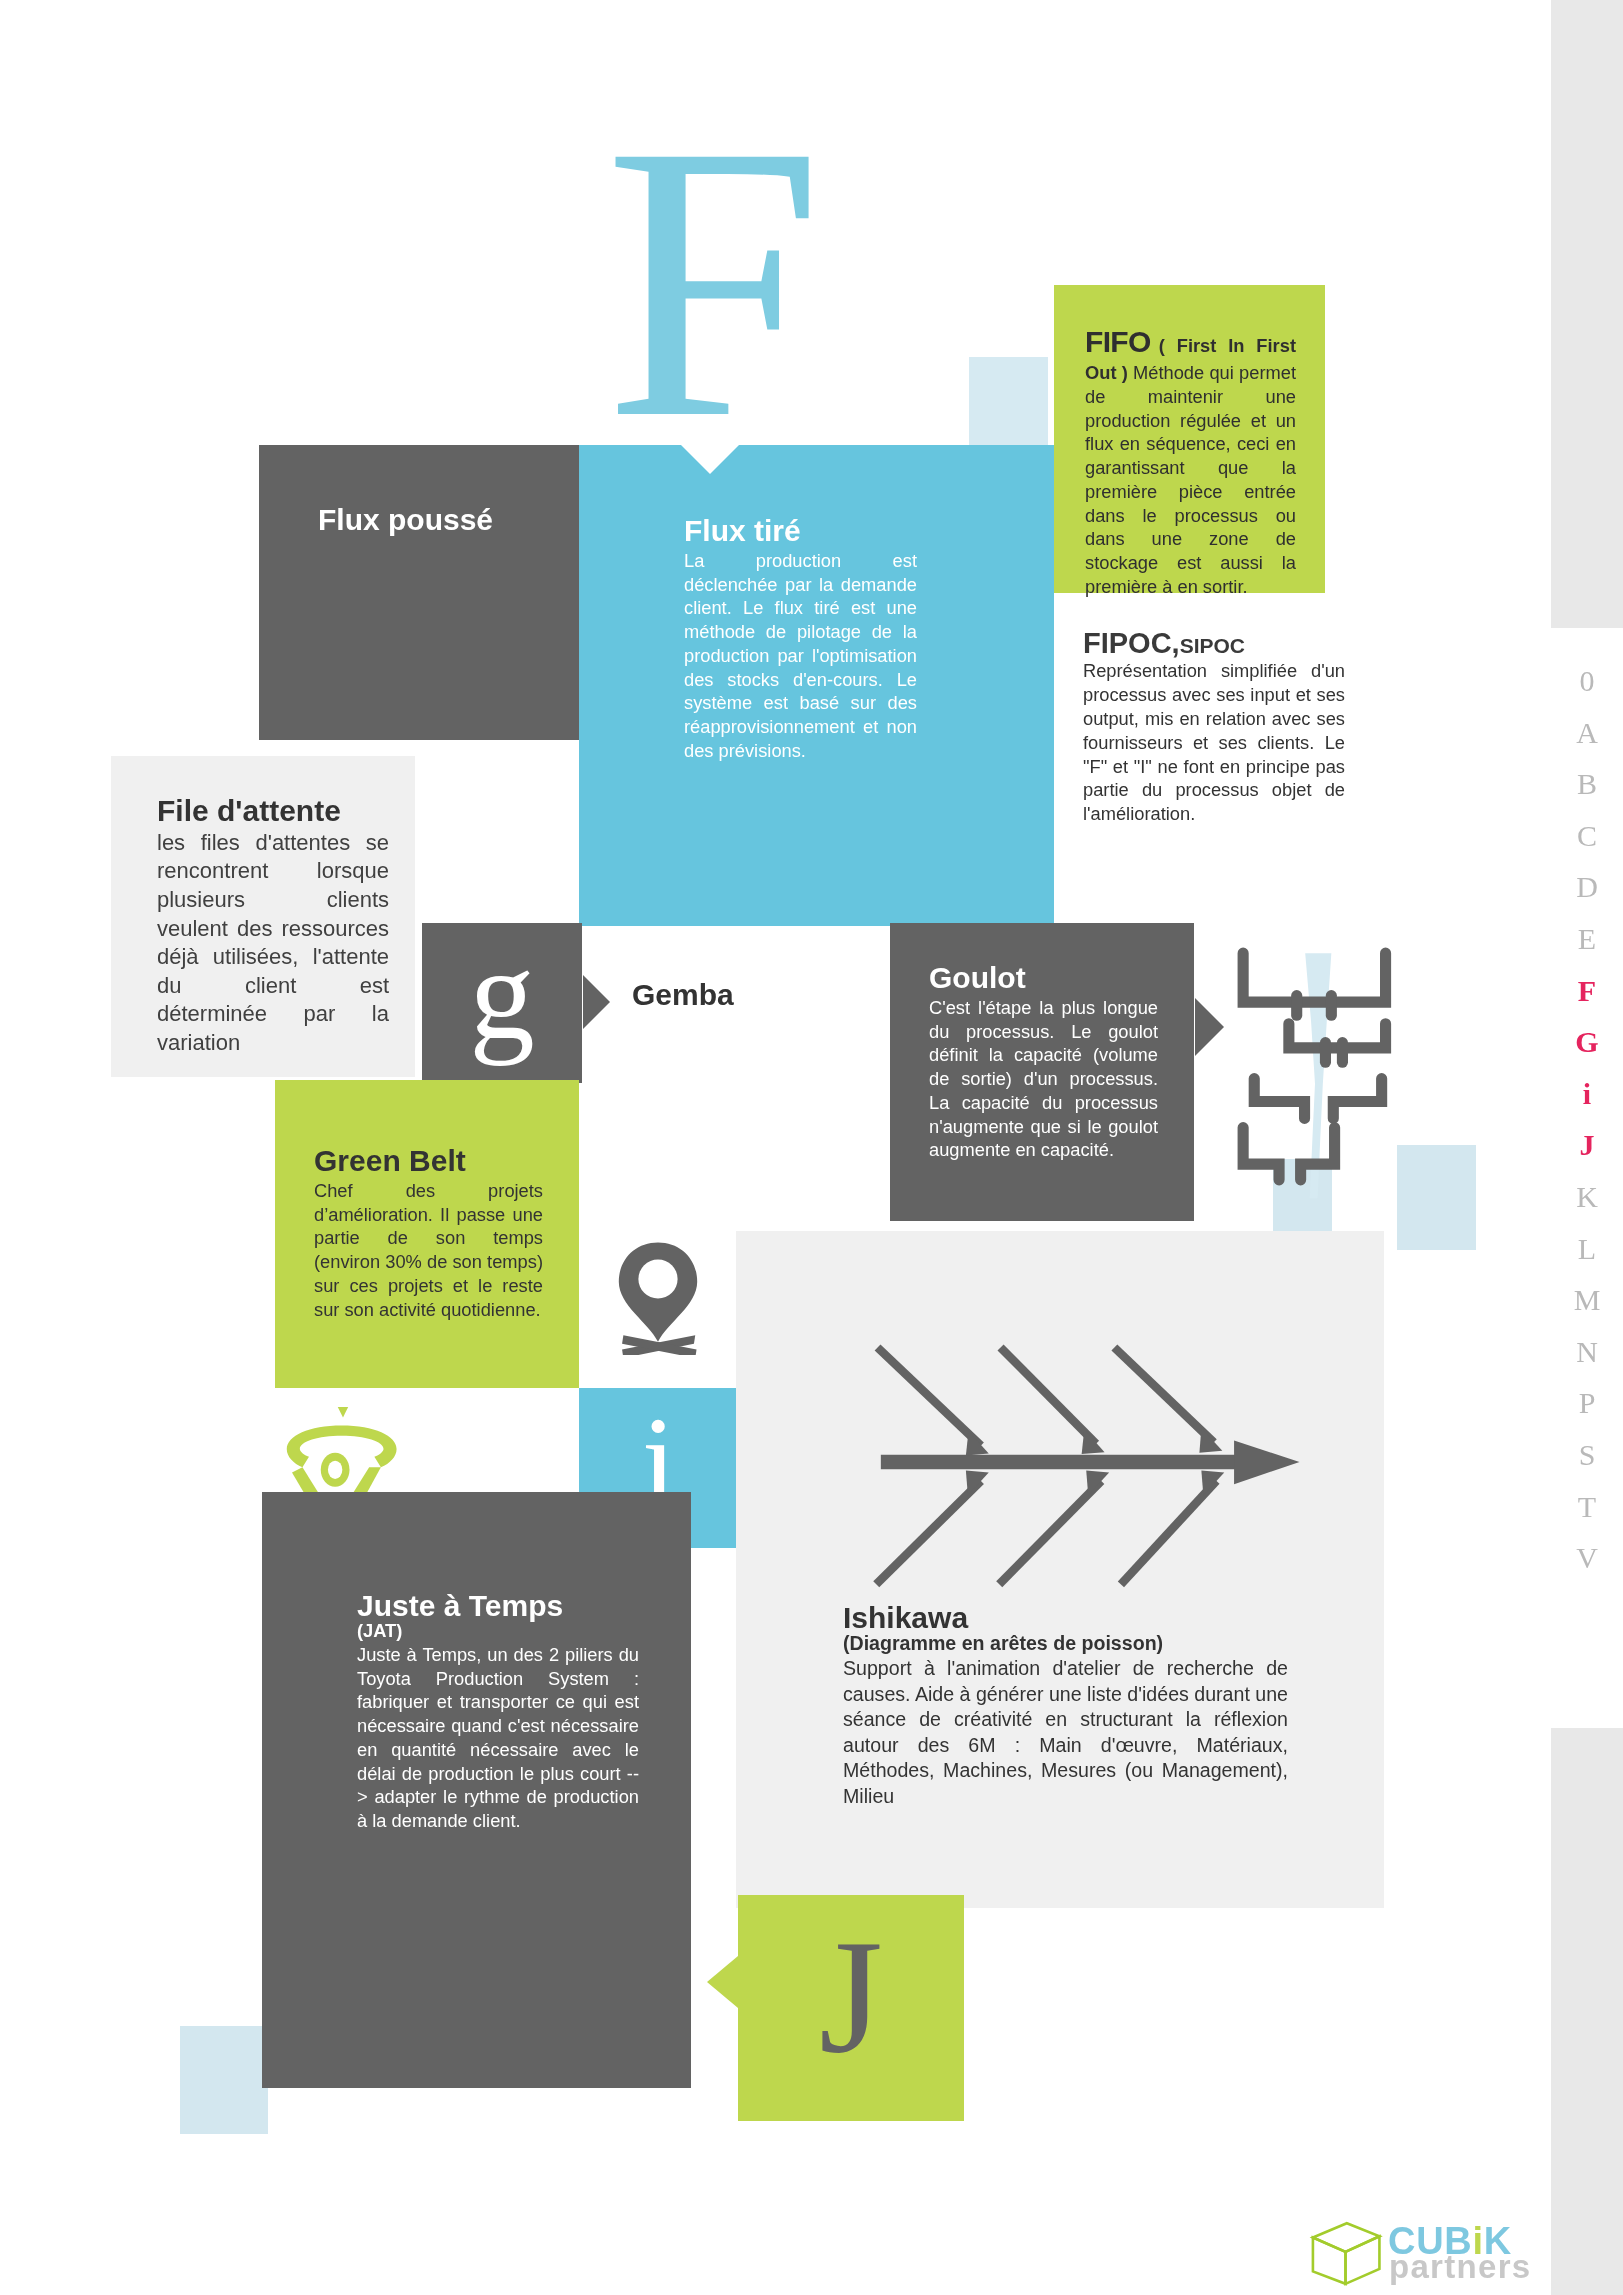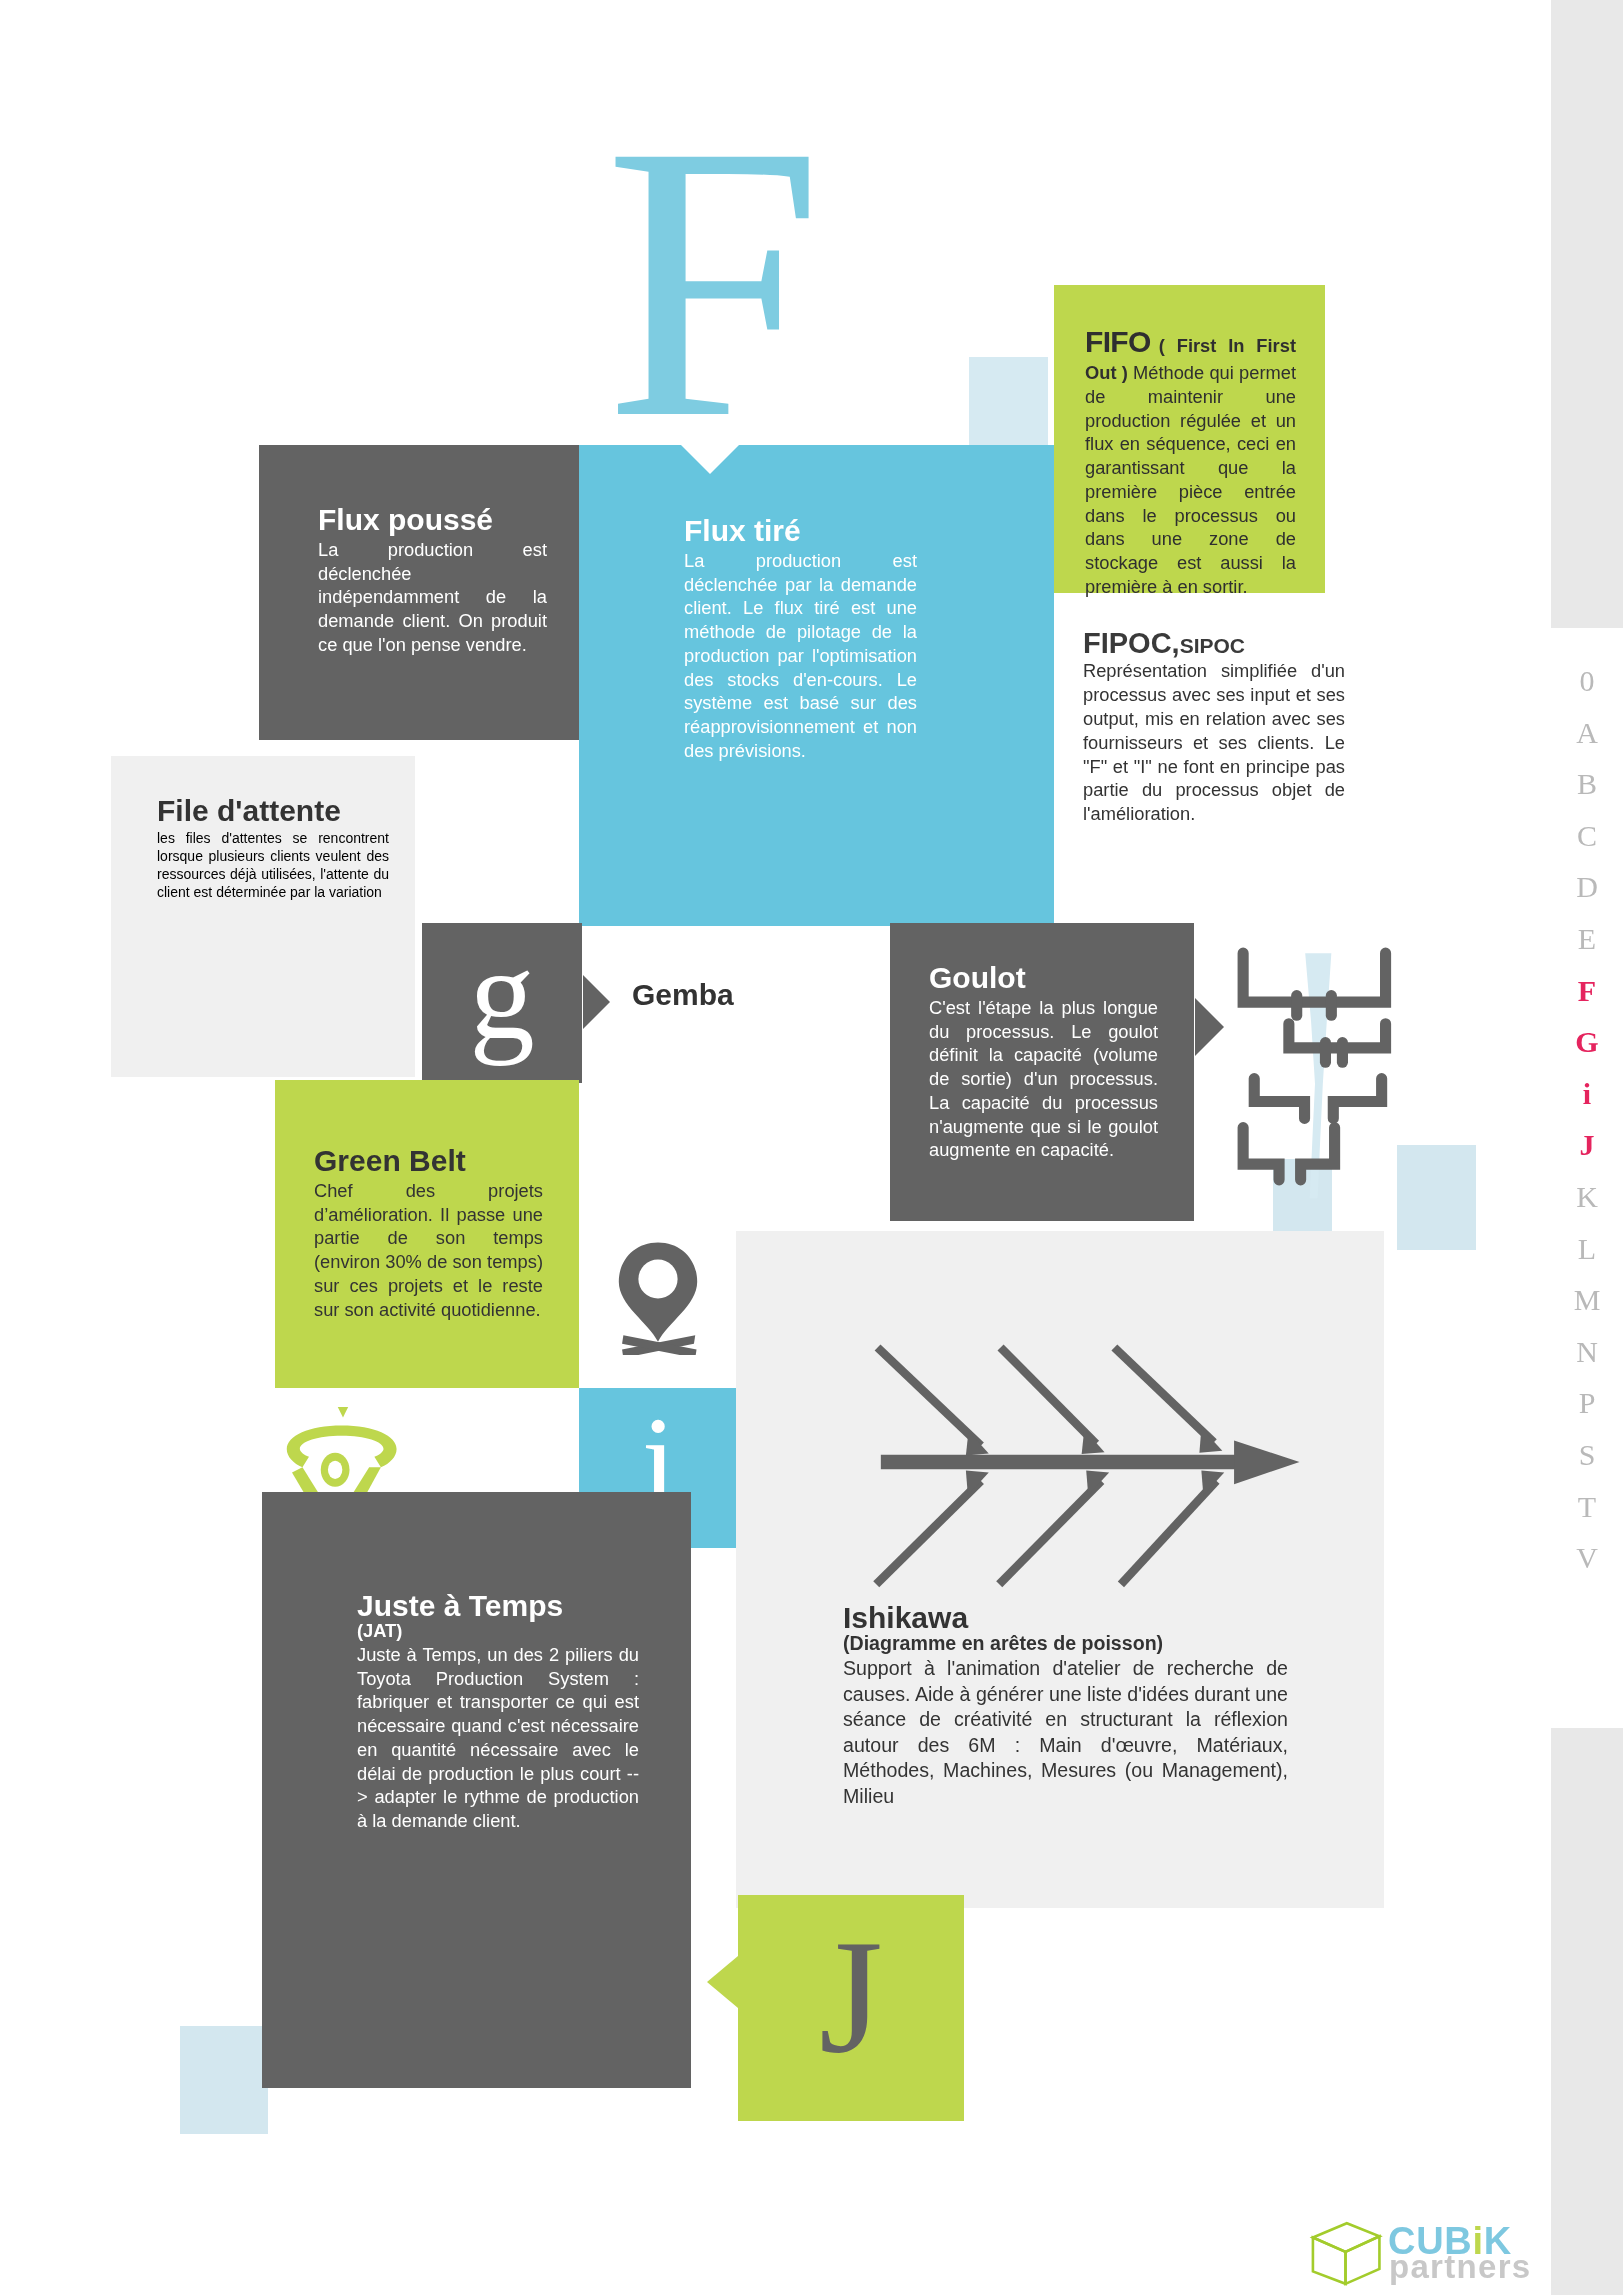--- a/index.html
+++ b/index.html
@@ -61,40 +61,39 @@
 
 <div class="abs c-green" style="left:1054px;top:285px;width:271px;height:308px;padding:37px 29px 0 31px;">
   <p class="body-txt" style="font-size:18.3px;color:#2f2f2f;">
     <span class="inline-title" style="font-size:30px;letter-spacing:-0.7px;">FIFO</span><span style="font-size:5.2px;"> </span><span class="inline-title" style="font-size:18.3px;">( First In First Out )</span>
     <span>Méthode qui permet de maintenir une production régulée et un flux en séquence, ceci en garantissant que la première pièce entrée dans le processus ou dans une zone de stockage est aussi la première à en sortir.</span>
   </p>
 </div>
 
 <div class="abs c-dark" style="left:259px;top:445px;width:321px;height:295px;padding:59px 33px 0 59px;">
   <p class="h-title" style="font-size:30px;color:#ffffff;">Flux poussé</p>
-  <p class="body-txt" style="font-size:18.3px;color:#ffffff;">La production est déclenchée indépendamment de la demande client. On produit ce que l'on pense vendre.</p>
 </div>
 
 <div class="abs c-blue" style="left:579px;top:445px;width:475px;height:481px;padding:70px 137px 0 105px;">
   <p class="h-title" style="font-size:30px;color:#ffffff;">Flux tiré</p>
   <p class="body-txt" style="font-size:18.3px;color:#ffffff;">La production est déclenchée par la demande client. Le flux tiré est une méthode de pilotage de la production par l'optimisation des stocks d'en-cours. Le système est basé sur des réapprovisionnement et non des prévisions.</p>
 </div>
 
 <div class="tri" style="left:681px;top:445px;border-left:29.5px solid transparent;border-right:29.5px solid transparent;border-top:29.5px solid #ffffff;"></div>
 
 <div class="abs" style="left:1083px;top:628px;width:262px;height:275px;">
   <p class="h-title" style="font-size:29px;margin-bottom:1.3px;">
     <span>FIPOC,</span><span style="font-size:21px;">SIPOC</span>
   </p>
   <p class="body-txt" style="font-size:18.3px;color:#333;">Représentation simplifiée d'un processus avec ses input et ses output, mis en relation avec ses fournisseurs et ses clients. Le "F" et "I" ne font en principe pas partie du processus objet de l'amélioration.</p>
 </div>
 
 <div class="abs c-grey" style="left:111px;top:756px;width:304px;height:321px;padding:39px 26px 12px 46px;">
   <p class="h-title" style="font-size:30px;color:#333;">File d'attente</p>
-  <p class="body-txt" style="font-size:14px;color:#000000;">les files d'attentes se rencontrent lorsque plusieurs clients veulent des ressources déjà utilisées, l'attente du client est déterminée par la variation</p>
+  <p class="body-txt" style="font-size:22px;color:#404040;">les files d'attentes se rencontrent lorsque plusieurs clients veulent des ressources déjà utilisées, l'attente du client est déterminée par la variation</p>
 </div>
 
 <div class="abs c-dark bigletter" style="left:422px;top:923px;width:160px;height:160px;font-size:131px;color:#ffffff;line-height:1;">
   <span style="position:relative;top:-9.2px;">g</span>
 </div>
 <div class="tri" style="left:583px;top:975px;border-top:27.5px solid transparent;border-bottom:27.5px solid transparent;border-left:27.5px solid #636363;"></div>
 
 <div class="abs" style="left:632px;top:979px;width:209px;height:236px;">
   <p class="h-title" style="font-size:30px;color:#333;">Gemba</p>
 </div>

